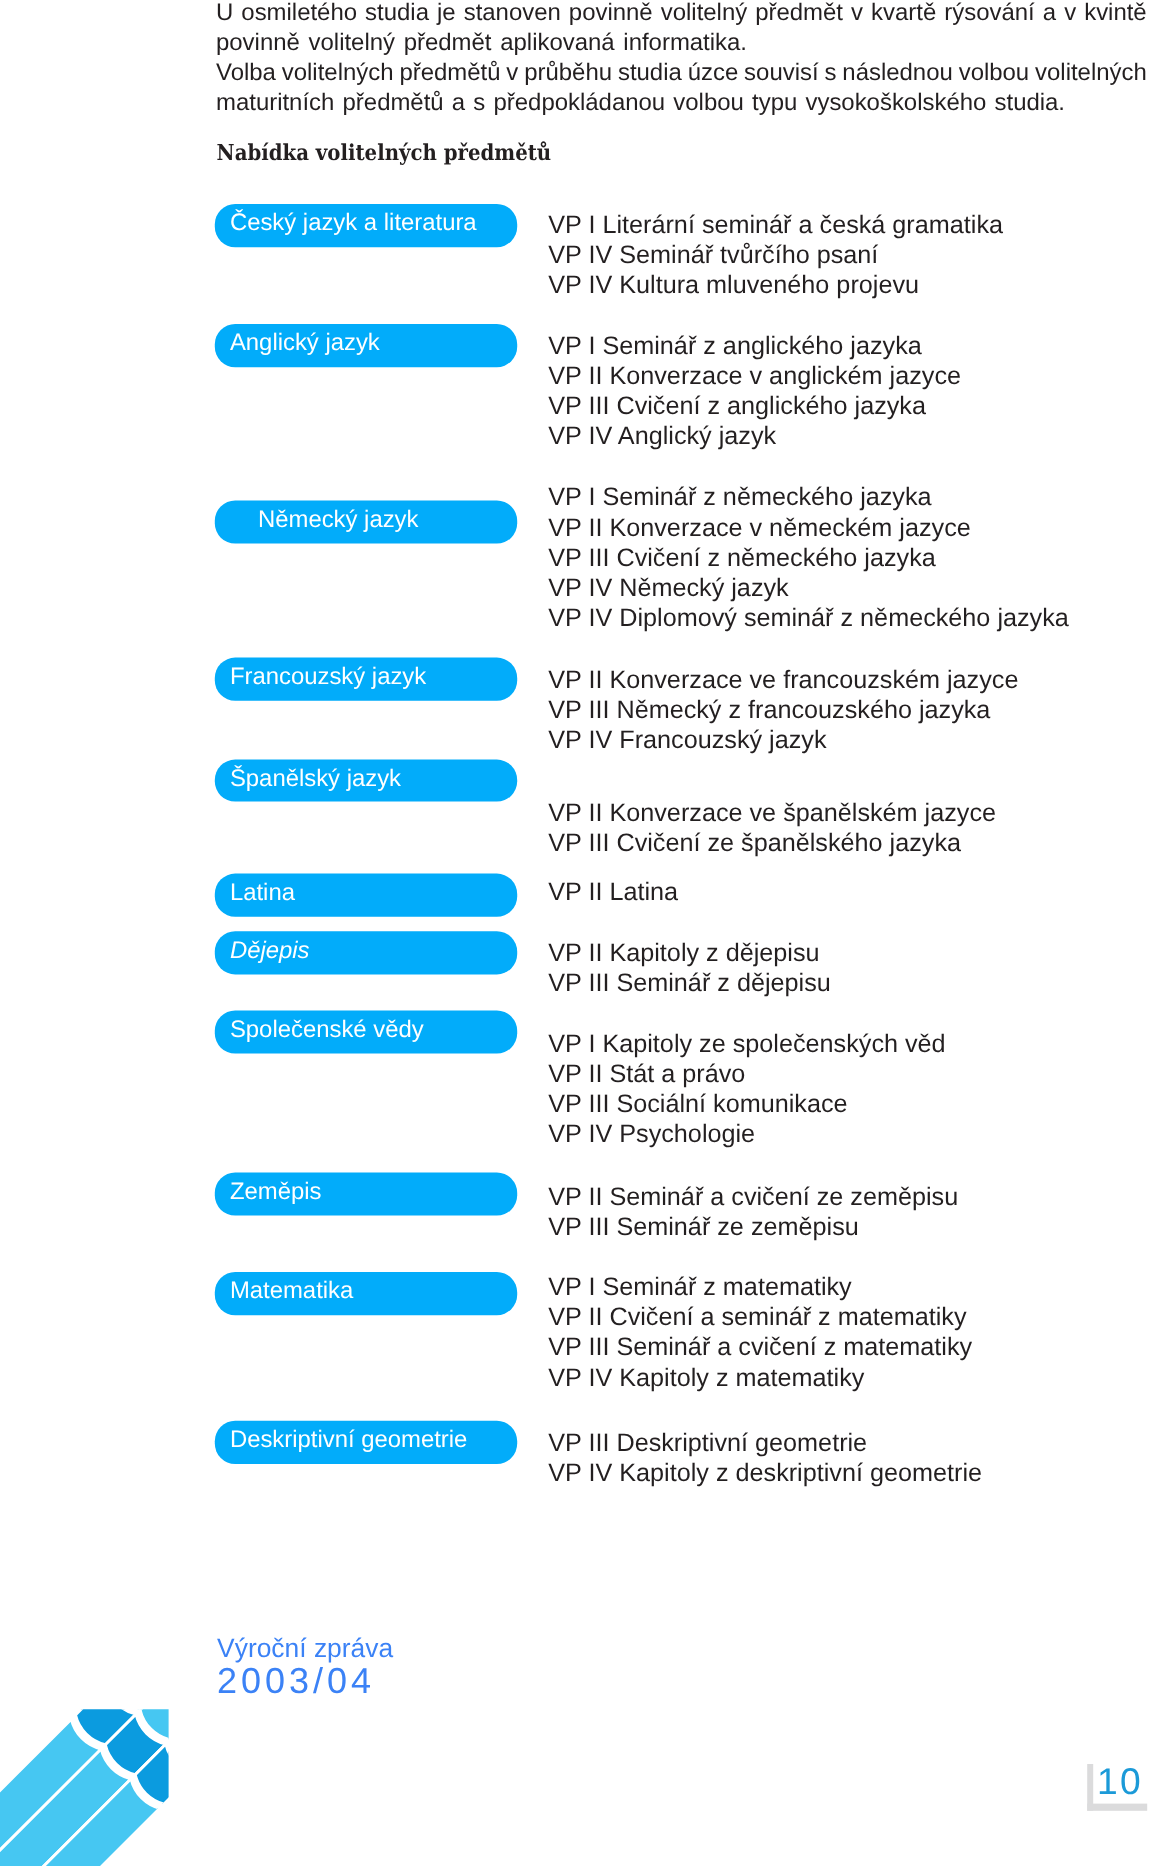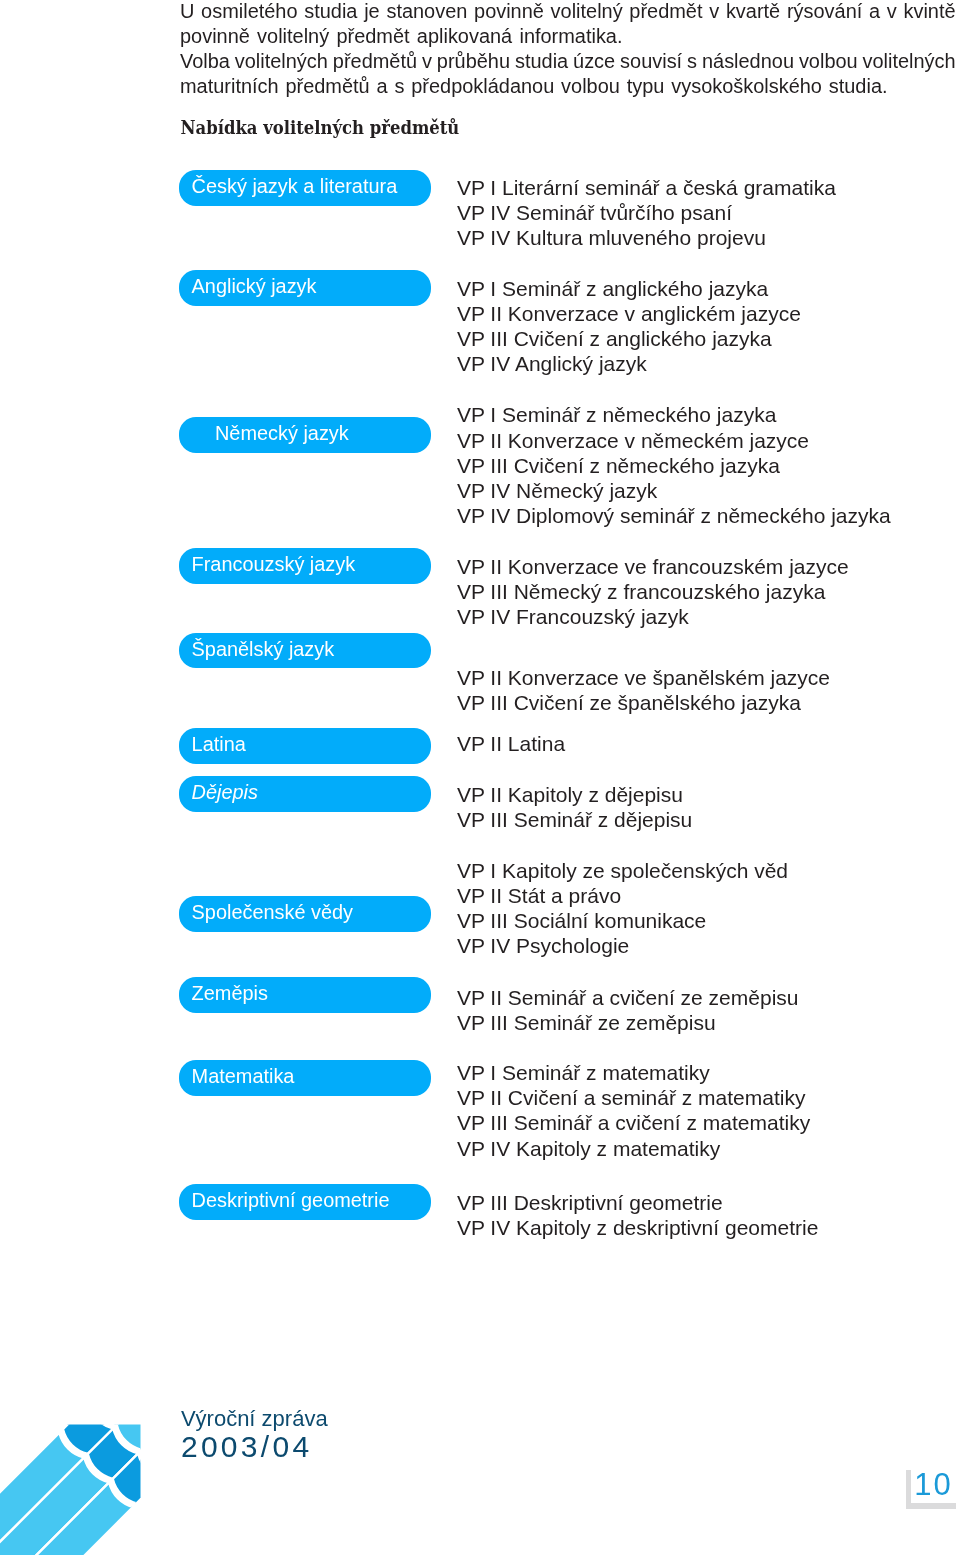--- a/index.html
+++ b/index.html
@@ -24,21 +24,21 @@
 
   
   #list{position:absolute;left:0;top:0;width:960px;height:1300px;}
   .chip{position:absolute;left:179px;width:251.6px;height:35.8px;
         background:#02ACFA;color:#ffffff;font-size:19.9px;line-height:33.2px;
         padding-left:12.6px;box-sizing:border-box;white-space:nowrap;border-radius:17px;}
   .items{position:absolute;left:456.9px;font-size:21px;line-height:25.15px;color:#231f20;}
   .items div{white-space:nowrap;}
 
   
-  #footer-title{position:absolute;left:180.9px;top:1406px;color:#0c4a6e;}
+  #footer-title{position:absolute;left:180.9px;top:1361px;color:#3b82f6;}
   #footer-title .l1{display:block;font-size:22px;line-height:26.7px;}
   #footer-title .l2{display:block;font-size:30px;line-height:28px;letter-spacing:3.3px;}
   #pagenum{position:absolute;left:914.2px;top:1469.3px;font-size:31px;line-height:31px;letter-spacing:2.0px;color:#1B9AD8;}
   #corner-v{position:absolute;left:905.6px;top:1469.8px;width:5.6px;height:39.2px;background:#DBDBDC;}
   #corner-h{position:absolute;left:905.6px;top:1503.1px;width:50.3px;height:5.9px;background:#DBDBDC;}
   #logo{position:absolute;left:0px;top:1414px;width:150px;height:141px;}
 </style>
 </head>
 <body>
 
@@ -92,21 +92,21 @@
       </div>
       <div class="chip" style="top: 728.1px;">Latina</div>
       <div class="items" style="top: 731.35px;">
         <div>VP II Latina</div>
       </div>
       <div class="chip" style="top: 776.1px; font-style: italic;">Dějepis</div>
       <div class="items" style="top: 781.55px;">
         <div>VP II Kapitoly z dějepisu</div>
         <div>VP III Seminář z dějepisu</div>
       </div>
-      <div class="chip" style="top: 896px;">Společenské vědy</div>
+      <div class="chip" style="top: 842px;">Společenské vědy</div>
       <div class="items" style="top: 857.95px;">
         <div>VP I Kapitoly ze společenských věd</div>
         <div>VP II Stát a právo</div>
         <div>VP III Sociální komunikace</div>
         <div>VP IV Psychologie</div>
       </div>
       <div class="chip" style="top: 977px;">Zeměpis</div>
       <div class="items" style="top: 984.65px;">
         <div>VP II Seminář a cvičení ze zeměpisu</div>
         <div>VP III Seminář ze zeměpisu</div>

